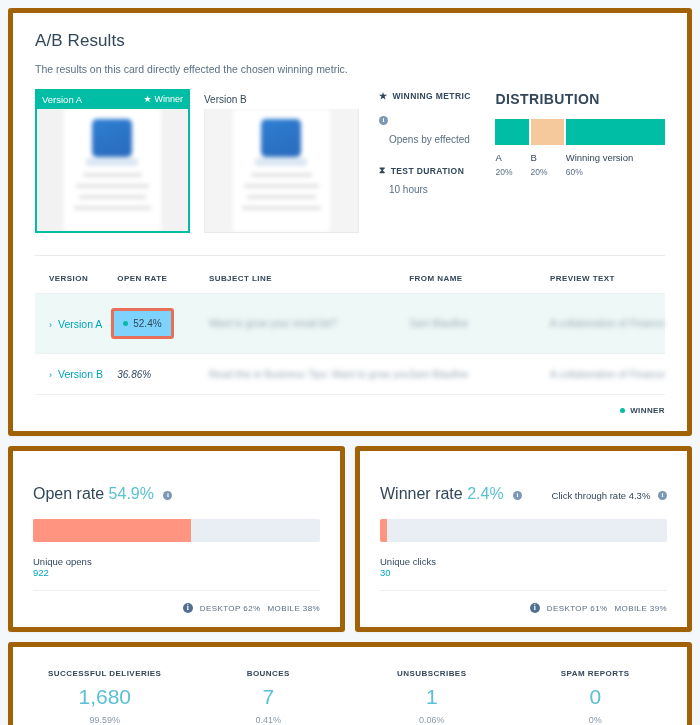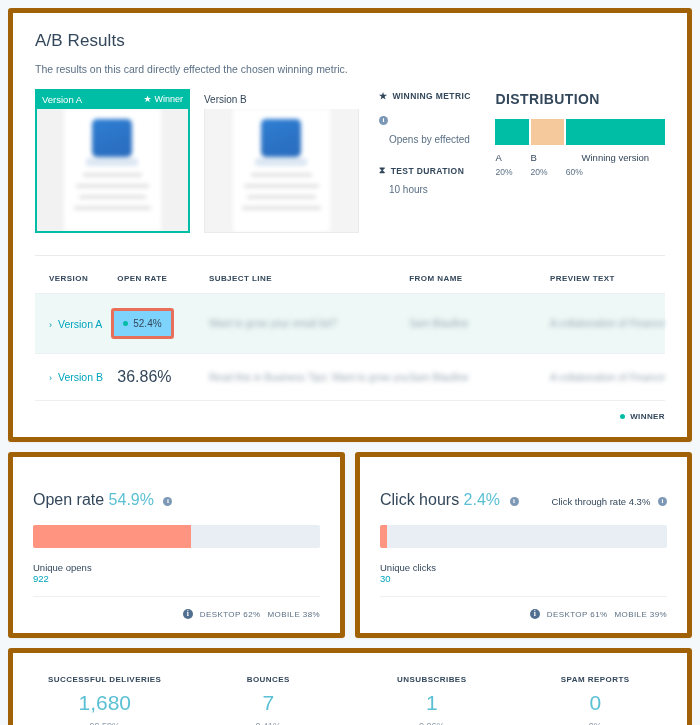--- a/index.html
+++ b/index.html
@@ -99,21 +99,21 @@
   .c-preview { width: auto; }
   .vlink { color: #00a4bd; font-size: 10.5px; }
   .chev { color: #00a4bd; font-size: 9px; margin-right: 6px; }
   .rate-hi {
     display: inline-flex; align-items: center; gap: 5px;
     border: 3px solid #e8705a; background: #7dd3fc;
     padding: 7px 9px; border-radius: 3px; margin-left: -6px;
     font-size: 10px; color: #33475b;
   }
   .dot-teal { width: 5px; height: 5px; border-radius: 50%; background: #00bda5; display: inline-block; }
-  .rate-plain { font-size: 16px; color: #33475b; }
+  .rate-plain { font-size: 10px; color: #33475b; font-style: italic; }
   .blurtxt { filter: blur(2.6px); color: #9aa8b5; font-size: 10px; white-space: nowrap; display: inline-block; }
   .tbl-foot { display: flex; justify-content: flex-end; align-items: center; gap: 5px; padding-top: 11px; }
   .foot-lbl { font-size: 8px; font-weight: 700; letter-spacing: .4px; color: #33475b; }
 
   
   .rate-row { display: flex; gap: 10px; margin-bottom: 10px; }
   .rate-card { flex: 1; padding: 18px 20px 14px 20px; }
   .rc-head { display: flex; align-items: baseline; justify-content: space-between; }
   .rc-title { font-size: 16px; font-weight: 400; color: #33475b; margin-top: 16px; }
   .rc-title b { color: #5bc0d4; font-weight: 400; }
@@ -209,21 +209,21 @@
       <div class="dist-col">
         <div class="dist-head">DISTRIBUTION</div>
         <div class="dist-bar" id="dist-bar">
             <div class="dist-seg" style="flex: 20 1 0%; background: rgb(0, 189, 165);"></div>
             <div class="dist-seg" style="flex: 20 1 0%; background: rgb(245, 201, 155);"></div>
             <div class="dist-seg" style="flex: 60 1 0%; background: rgb(0, 189, 165);"></div>
           </div>
         <div class="dist-labels" id="dist-labels">
             <div class="dist-lbl" style="flex: 20 1 0%;">A</div>
             <div class="dist-lbl" style="flex: 20 1 0%;">B</div>
-            <div class="dist-lbl" style="flex: 60 1 0%; text-align: center;">Winning version</div>
+            <div class="dist-lbl" style="flex: 60 1 0%;">Winning version</div>
           </div>
         <div class="dist-pcts" id="dist-pcts">
             <div class="dist-pct" style="flex: 20 1 0%;">20%</div>
             <div class="dist-pct" style="flex: 20 1 0%;">20%</div>
             <div class="dist-pct" style="flex: 60 1 0%;">60%</div>
           </div>
       </div>
     </div>
 
     <div class="tbl-divider"></div>
@@ -306,21 +306,21 @@
       <div class="rc-dev">
         <span class="info-blue">i</span>
         <span class="dev-pair"><span>DESKTOP</span> <span>62%</span></span>
         <span class="dev-pair"><span>MOBILE</span> <span>38%</span></span>
       </div>
     </div>
 
     <div class="card rate-card">
       <div class="rc-head">
         <div class="rc-title">
-          <span>Click hours</span>
+          <span>Winner rate</span>
           <b>2.4%</b>
           <span class="info-dot rc-i">i</span>
         </div>
         <div class="rc-ctr">
           <span>Click through rate 4.3%</span>
           <span class="info-dot rc-i">i</span>
         </div>
       </div>
       <div class="track">
         <div class="fill" id="click-fill" style="width: 2.4%;"></div>

